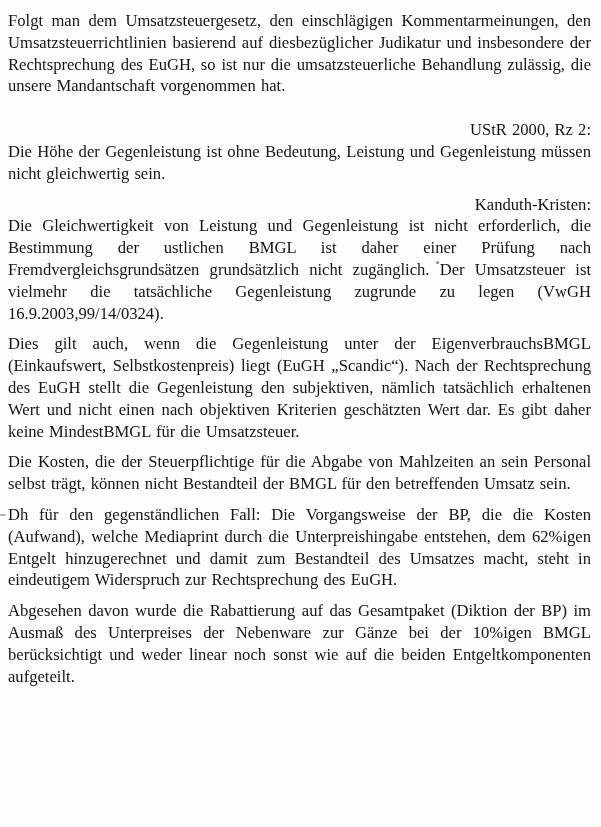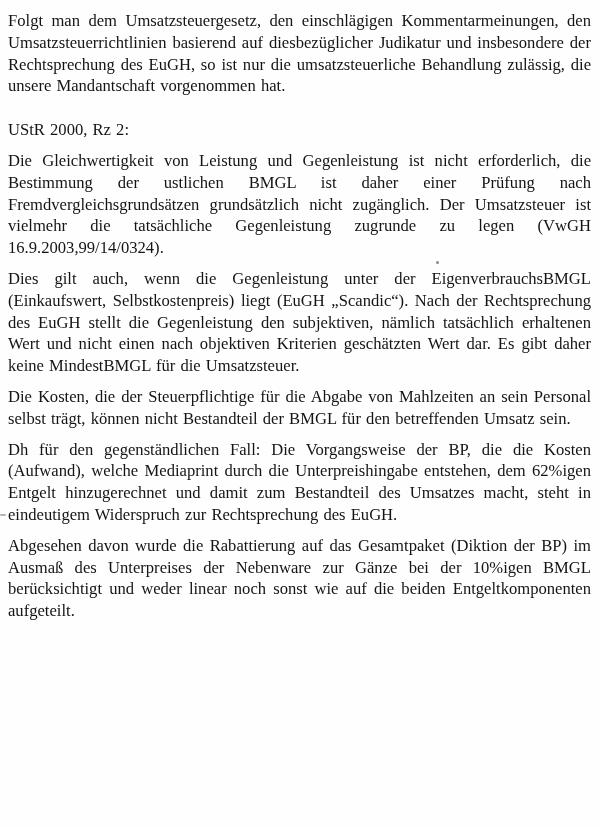--- a/index.html
+++ b/index.html
@@ -26,21 +26,21 @@
     font-size: 16.6px;
     line-height: 21.8px;
     text-align: justify;
     text-justify: inter-word;
     word-spacing: 1px;
     margin: 0 0 9px 0;
     hyphens: none;
   }
   .para:last-child { margin-bottom: 0; }
   .para-heading {
-    text-align: left;
+    text-align: right;
   }
   .extra-gap-top {
     margin-top: 22px;
   }
   .speck {
     position: absolute;
     background: #8a8a8a;
     border-radius: 50%;
   }
   .speck-dot {
@@ -63,23 +63,25 @@
 
 <div class="page">
 
   <div class="para">
     <div class="para-body">Folgt man dem Umsatzsteuergesetz, den einschlägigen Kommentarmeinungen, den Umsatzsteuerrichtlinien basierend auf diesbezüglicher Judikatur und insbesondere der Rechtsprechung des EuGH, so ist nur die umsatzsteuerliche Behandlung zulässig, die unsere Mandantschaft vorgenommen hat.</div>
   </div>
 
 
   <div class="para extra-gap-top">
     <div class="para-heading">UStR 2000, Rz 2:</div>
+    <div class="para-body">Die Höhe der Gegenleistung ist ohne Bedeutung, Leistung und Gegenleistung müssen nicht gleichwertig sein.</div>
   </div>
 
   <div class="para">
+    <div class="para-heading">Kanduth-Kristen:</div>
     <div class="para-body">Die Gleichwertigkeit von Leistung und Gegenleistung ist nicht erforderlich, die Bestimmung der ustlichen BMGL ist daher einer Prüfung nach Fremdvergleichsgrundsätzen grundsätzlich nicht zugänglich. Der Umsatzsteuer ist vielmehr die tatsächliche Gegenleistung zugrunde zu legen (VwGH 16.9.2003,99/14/0324).</div>
   </div>
 
 
   <div class="para">
     <div class="para-body">Dies gilt auch, wenn die Gegenleistung unter der EigenverbrauchsBMGL (Einkaufswert, Selbstkostenpreis) liegt (EuGH „Scandic“). Nach der Rechtsprechung des EuGH stellt die Gegenleistung den subjektiven, nämlich tatsächlich erhaltenen Wert und nicht einen nach objektiven Kriterien geschätzten Wert dar. Es gibt daher keine MindestBMGL für die Umsatzsteuer.</div>
   </div>
 
   <div class="para">
     <div class="para-body">Die Kosten, die der Steuerpflichtige für die Abgabe von Mahlzeiten an sein Personal selbst trägt, können nicht Bestandteil der BMGL für den betreffenden Umsatz sein.</div>

